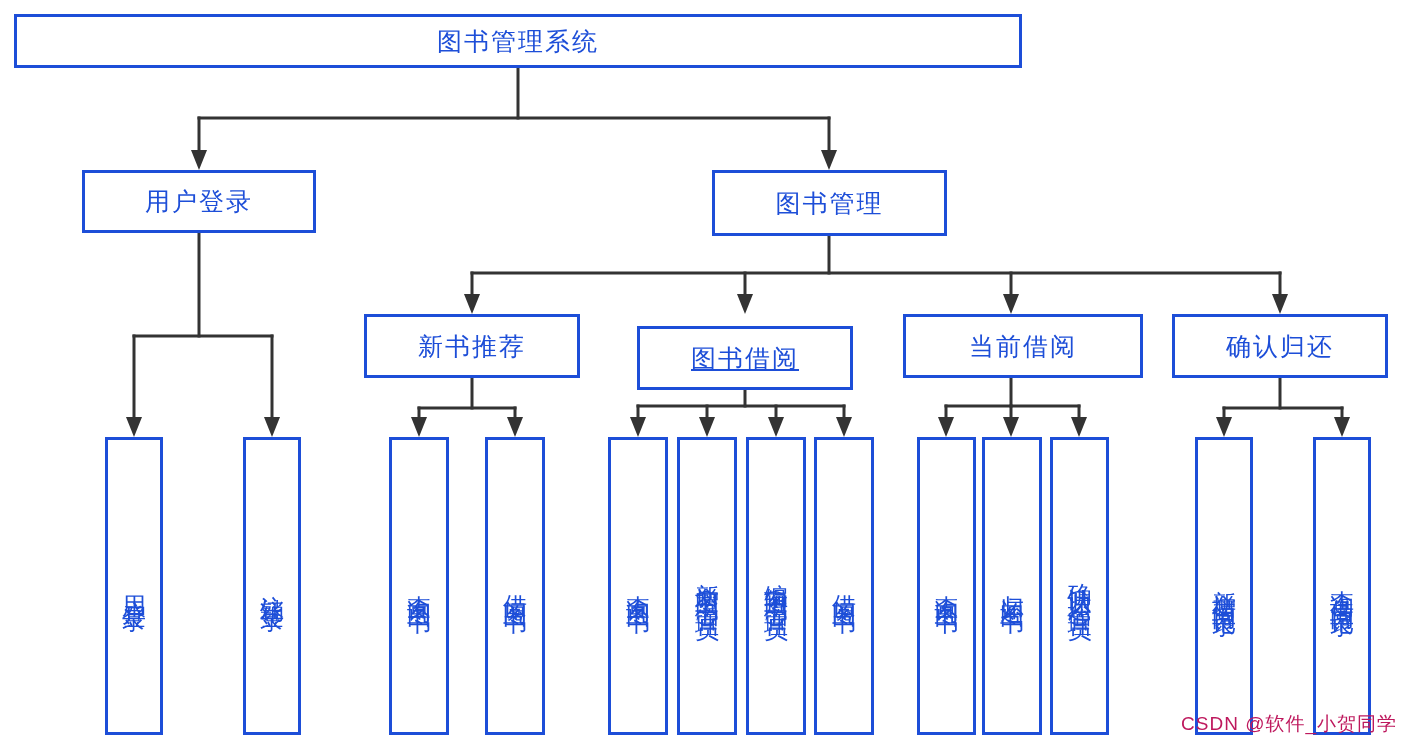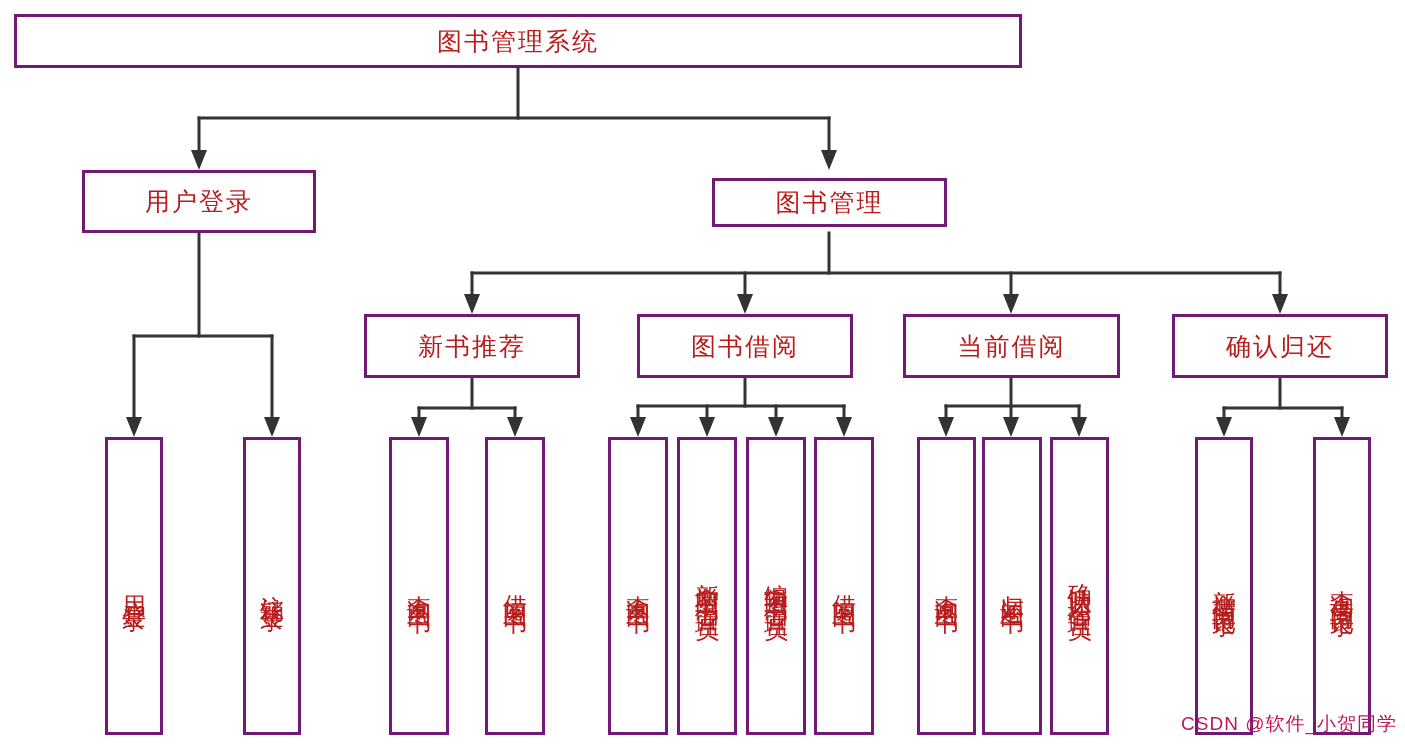--- a/index.html
+++ b/index.html
@@ -3,23 +3,23 @@
 <meta charset="utf-8">
 <style>
   html,body { margin:0; padding:0; background:#ffffff; }
   .canvas {
     position:relative; width:1405px; height:747px; background:#ffffff;
     font-family:"Liberation Sans","DejaVu Sans",sans-serif; color:#2f2f2f;
     overflow:hidden;
   }
   .connectors { position:absolute; left:0; top:0; width:1405px; height:747px; }
   .node {
-    position:absolute; box-sizing:border-box; border:3px solid #701a75;
+    position:absolute; box-sizing:border-box; border:3px solid #1d4ed8;
     background:#ffffff; display:flex; align-items:center; justify-content:center;
-    font-size:25px; letter-spacing:2px; white-space:nowrap; color:#b91c1c;
+    font-size:25px; letter-spacing:2px; white-space:nowrap; color:#1d4ed8;
   }
   .leaf {
     writing-mode:vertical-rl; font-size:24px; letter-spacing:5px;
     white-space:normal;
   }
   .watermark {
     position:absolute; right:8px; top:711px; font-size:19px;
     color:#be185d; letter-spacing:1px; white-space:nowrap;
   }
 </style>
@@ -90,25 +90,25 @@
       <path d="M1003 417 H1019 L1011 437 Z"></path>
       <path d="M1071 417 H1087 L1079 437 Z"></path>
       <path d="M1216 417 H1232 L1224 437 Z"></path>
       <path d="M1334 417 H1350 L1342 437 Z"></path>
     </g>
   </svg>
 
   <div class="node" style="left:14px; top:14px; width:1008px; height:54px;">图书管理系统</div>
 
   <div class="node" style="left:82px; top:170px; width:234px; height:63px;">用户登录</div>
-  <div class="node" style="left:712px; top:170px; width:235px; height:49px;margin-top:8px;">图书管理</div>
+  <div class="node" style="left:712px; top:170px; width:235px; height:66px;">图书管理</div>
 
   <div class="node" style="left:364px; top:314px; width:216px; height:64px;">新书推荐</div>
-  <div class="node" style="left:637px; top:314px; width:216px; height:64px;">图书借阅</div>
-  <div class="node" style="left:903px; top:314px; width:217px; height:64px;">当前借阅</div>
+  <div class="node" style="left:637px; top:326px; width:216px; height:64px;text-decoration:underline;">图书借阅</div>
+  <div class="node" style="left:903px; top:314px; width:240px; height:64px;">当前借阅</div>
   <div class="node" style="left:1172px; top:314px; width:216px; height:64px;">确认归还</div>
 
   <div class="node leaf" style="left:105px; top:437px; width:58px; height:298px;">用户登录</div>
   <div class="node leaf" style="left:243px; top:437px; width:58px; height:298px;">注销登录</div>
 
   <div class="node leaf" style="left:389px; top:437px; width:60px; height:298px;">查询图书</div>
   <div class="node leaf" style="left:485px; top:437px; width:60px; height:298px;">借阅图书</div>
 
   <div class="node leaf" style="left:608px; top:437px; width:60px; height:298px;">查询图书</div>
   <div class="node leaf" style="left:677px; top:437px; width:60px; height:298px;">新增图书（管理员）</div>

